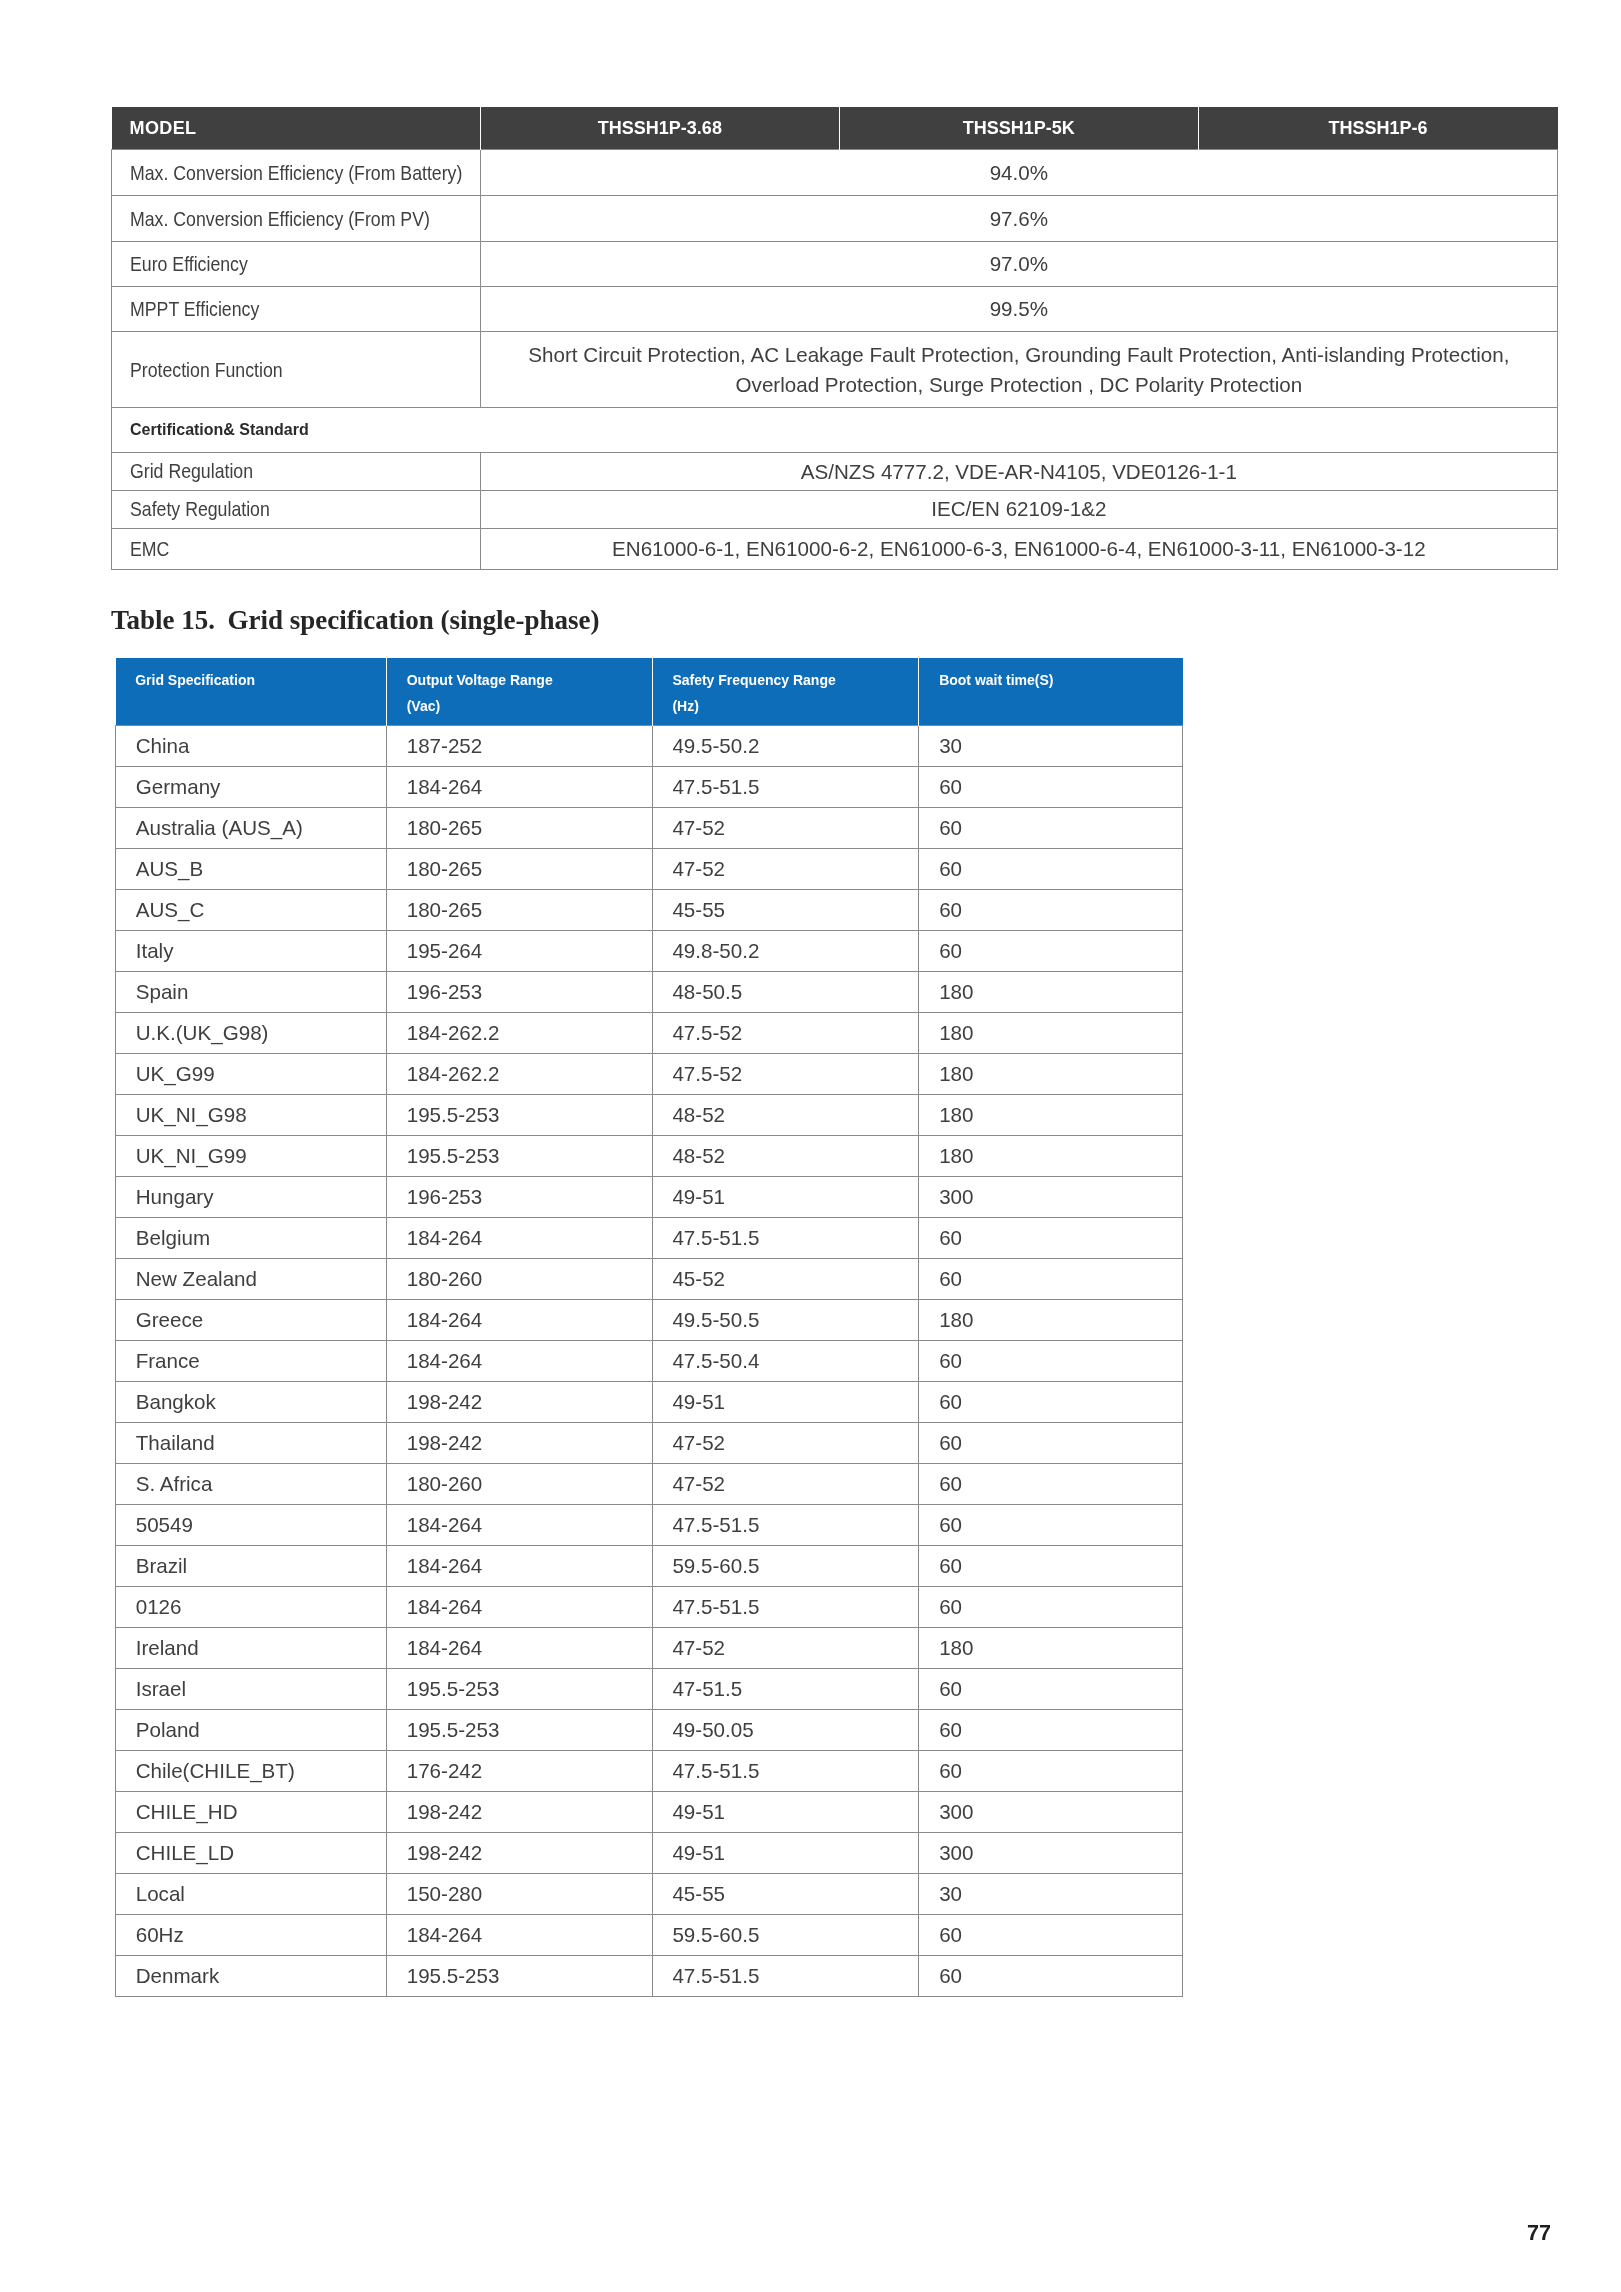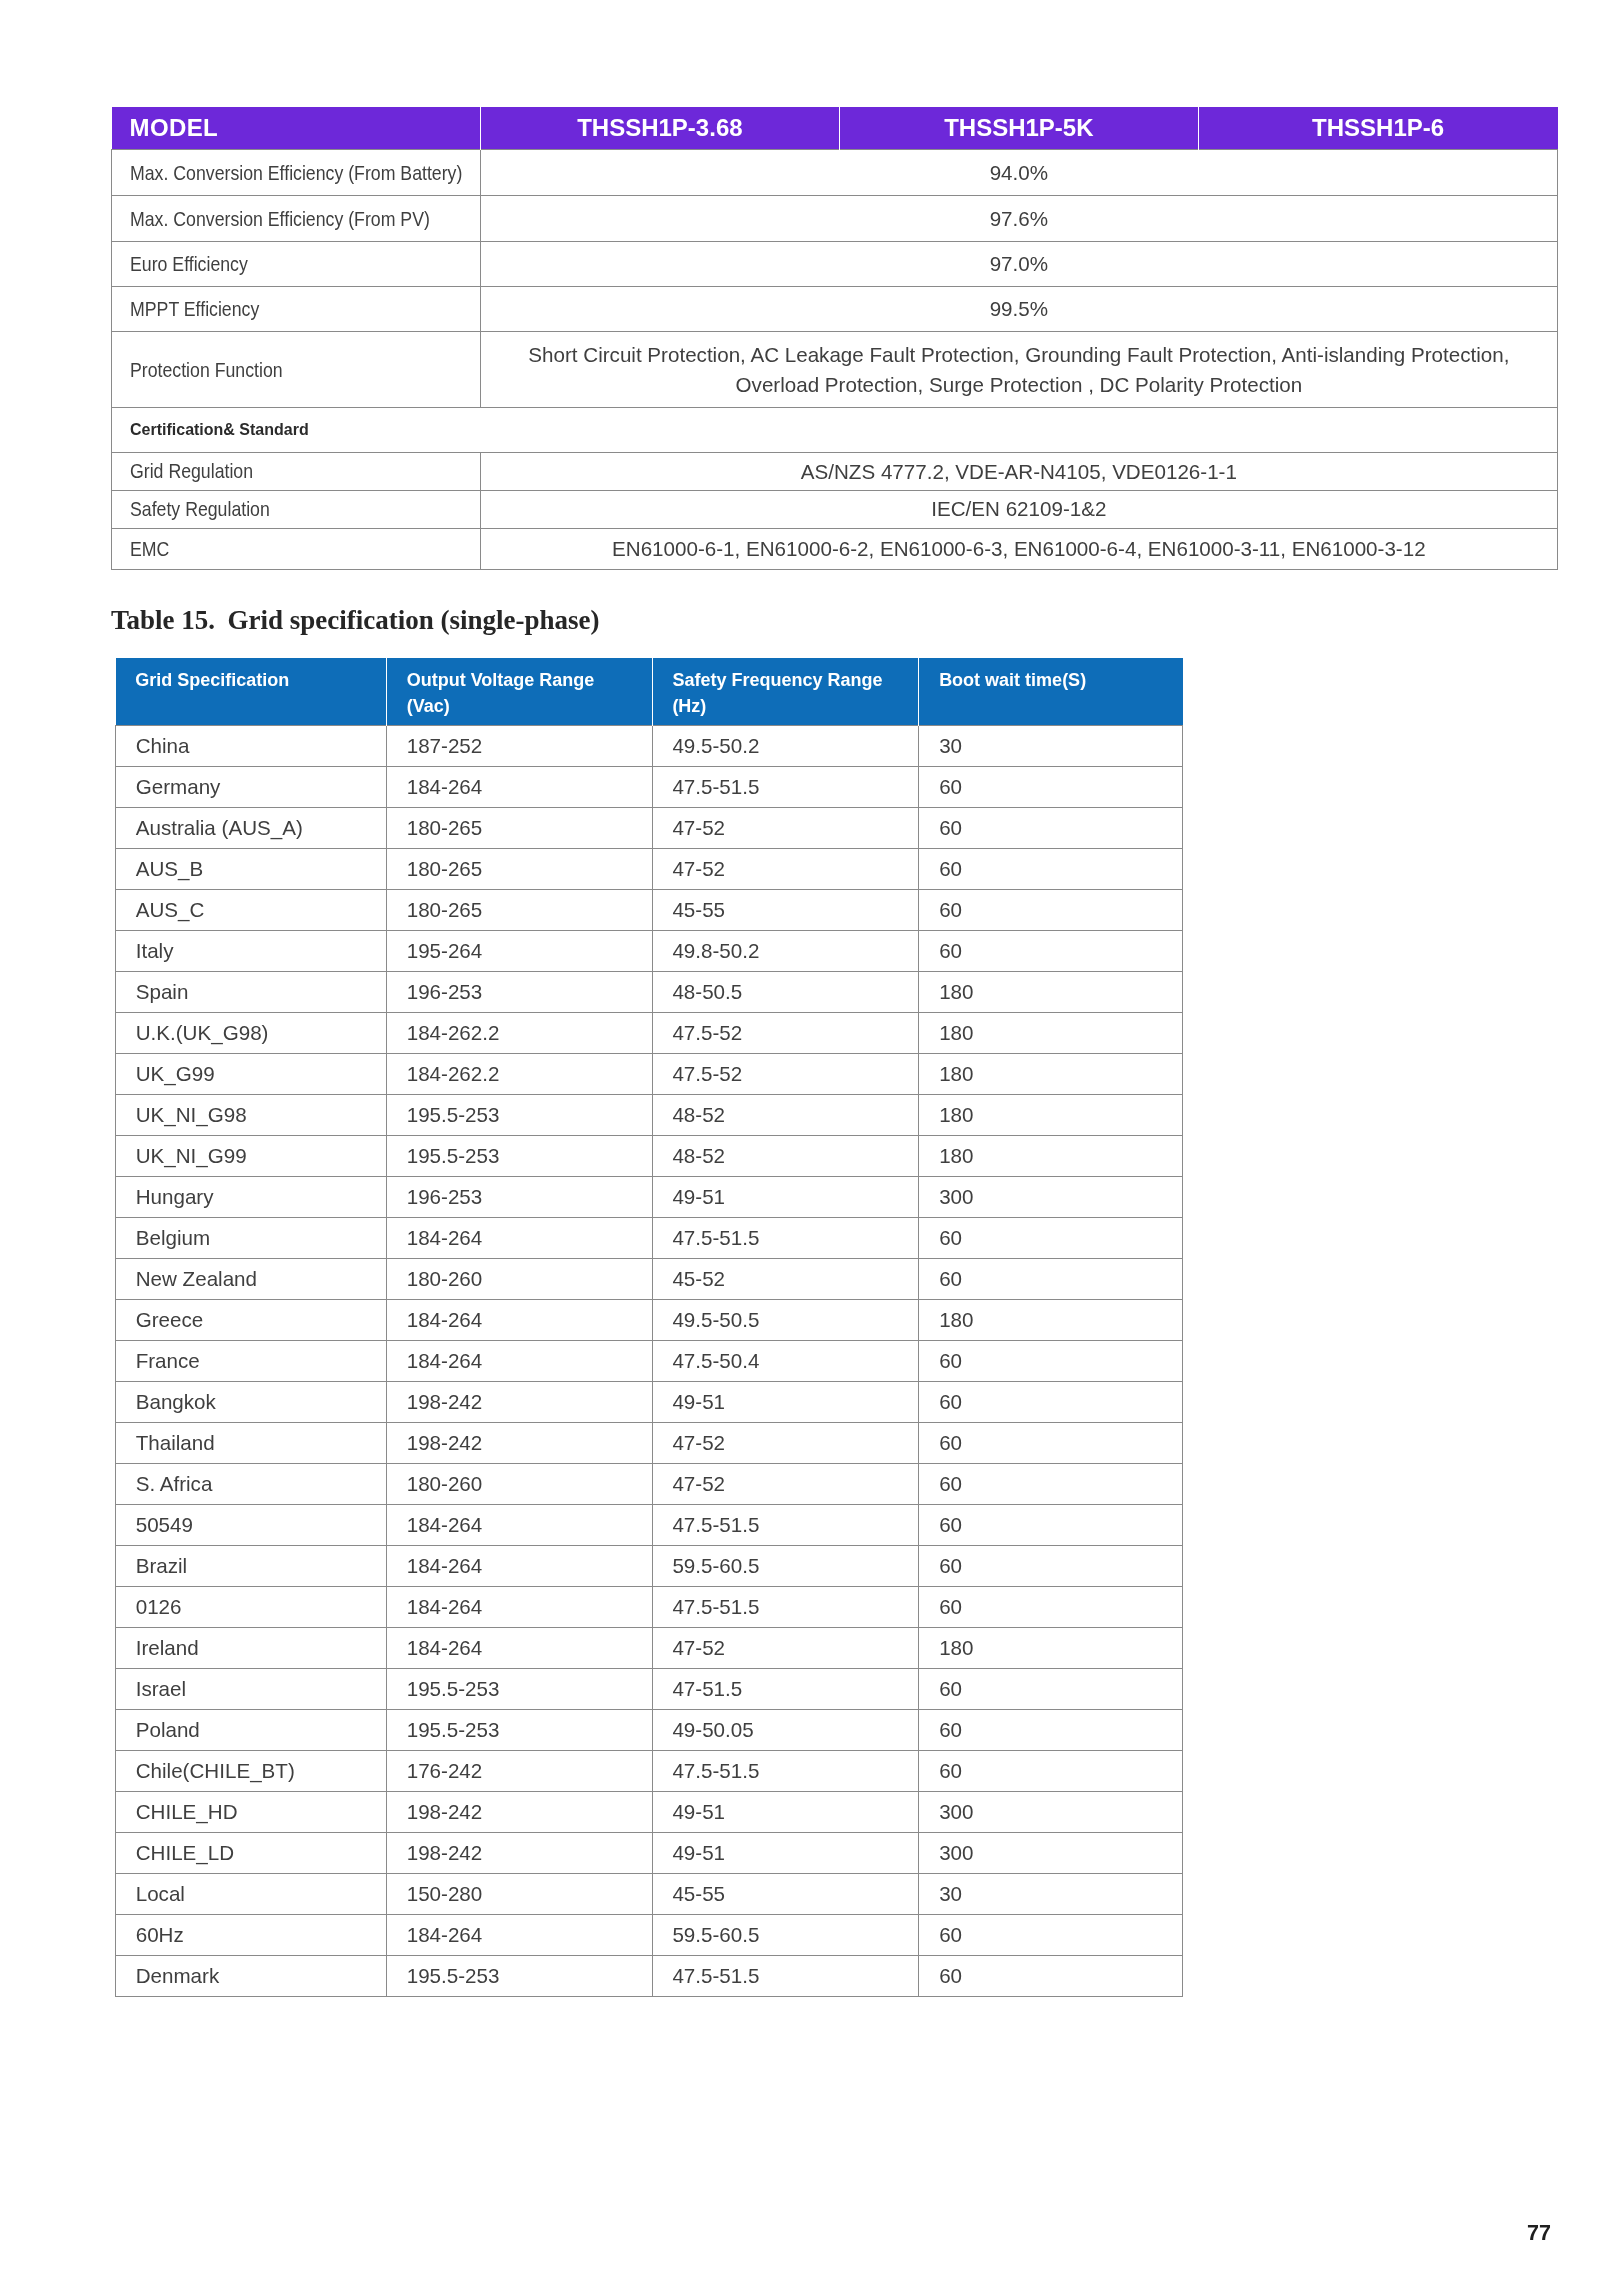--- a/index.html
+++ b/index.html
@@ -9,21 +9,21 @@
     background:#ffffff;
     font-family:"Liberation Sans", sans-serif;
     color:#3f3f3f;
     overflow:hidden;
   }
 
   
   table{border-collapse:collapse;table-layout:fixed;}
   .spec{position:absolute;left:111px;top:107px;width:1447px;}
   .spec thead th{
-    background:#6d28d9;color:#ffffff;font-weight:bold;font-size:24px;
+    background:#404040;color:#ffffff;font-weight:bold;font-size:18px;
     height:40px;border:none;vertical-align:middle;margin-left:31px;
   }
   .spec thead th + th{border-left:1.8px solid #ffffff;text-align:center;}
   .spec thead th:first-child{text-align:left;padding-left:18px;letter-spacing:0.4px;}
   .spec tbody td{
     border:0.9px solid #8a8a8a;font-size:20.6px;color:#3f3f3f;
     vertical-align:middle;background:#fff;
   }
   .spec td.label{padding-left:18px;text-align:left;}
   .spec td.value{text-align:center;padding:3.6px 23px;line-height:29.6px;}
@@ -35,21 +35,21 @@
   
   .table-title{
     position:absolute;left:111px;top:605px;
     font-size:27px;font-weight:bold;color:#262626;font-family:Liberation Serif, serif;
   }
   .table-title .gap{display:inline-block;width:12.5px;}
 
   
   .grid{position:absolute;left:115px;top:658px;width:1068px;}
   .grid thead th{
-    background:#0e6db8;color:#ffffff;font-weight:bold;font-size:18px;
+    background:#0e6db8;color:#ffffff;font-weight:bold;font-size:14px;
     height:58px;border:none;vertical-align:top;text-align:left;
     padding:9px 7.2px 0 19.7px;line-height:26px;
   }
   .grid thead th + th{border-left:1.8px solid #ffffff;}
   .grid tbody td{
     border:0.9px solid #8a8a8a;height:38px;font-size:20.6px;color:#3f3f3f;
     padding-left:19.7px;vertical-align:middle;background:#fff;
   }
 
   

